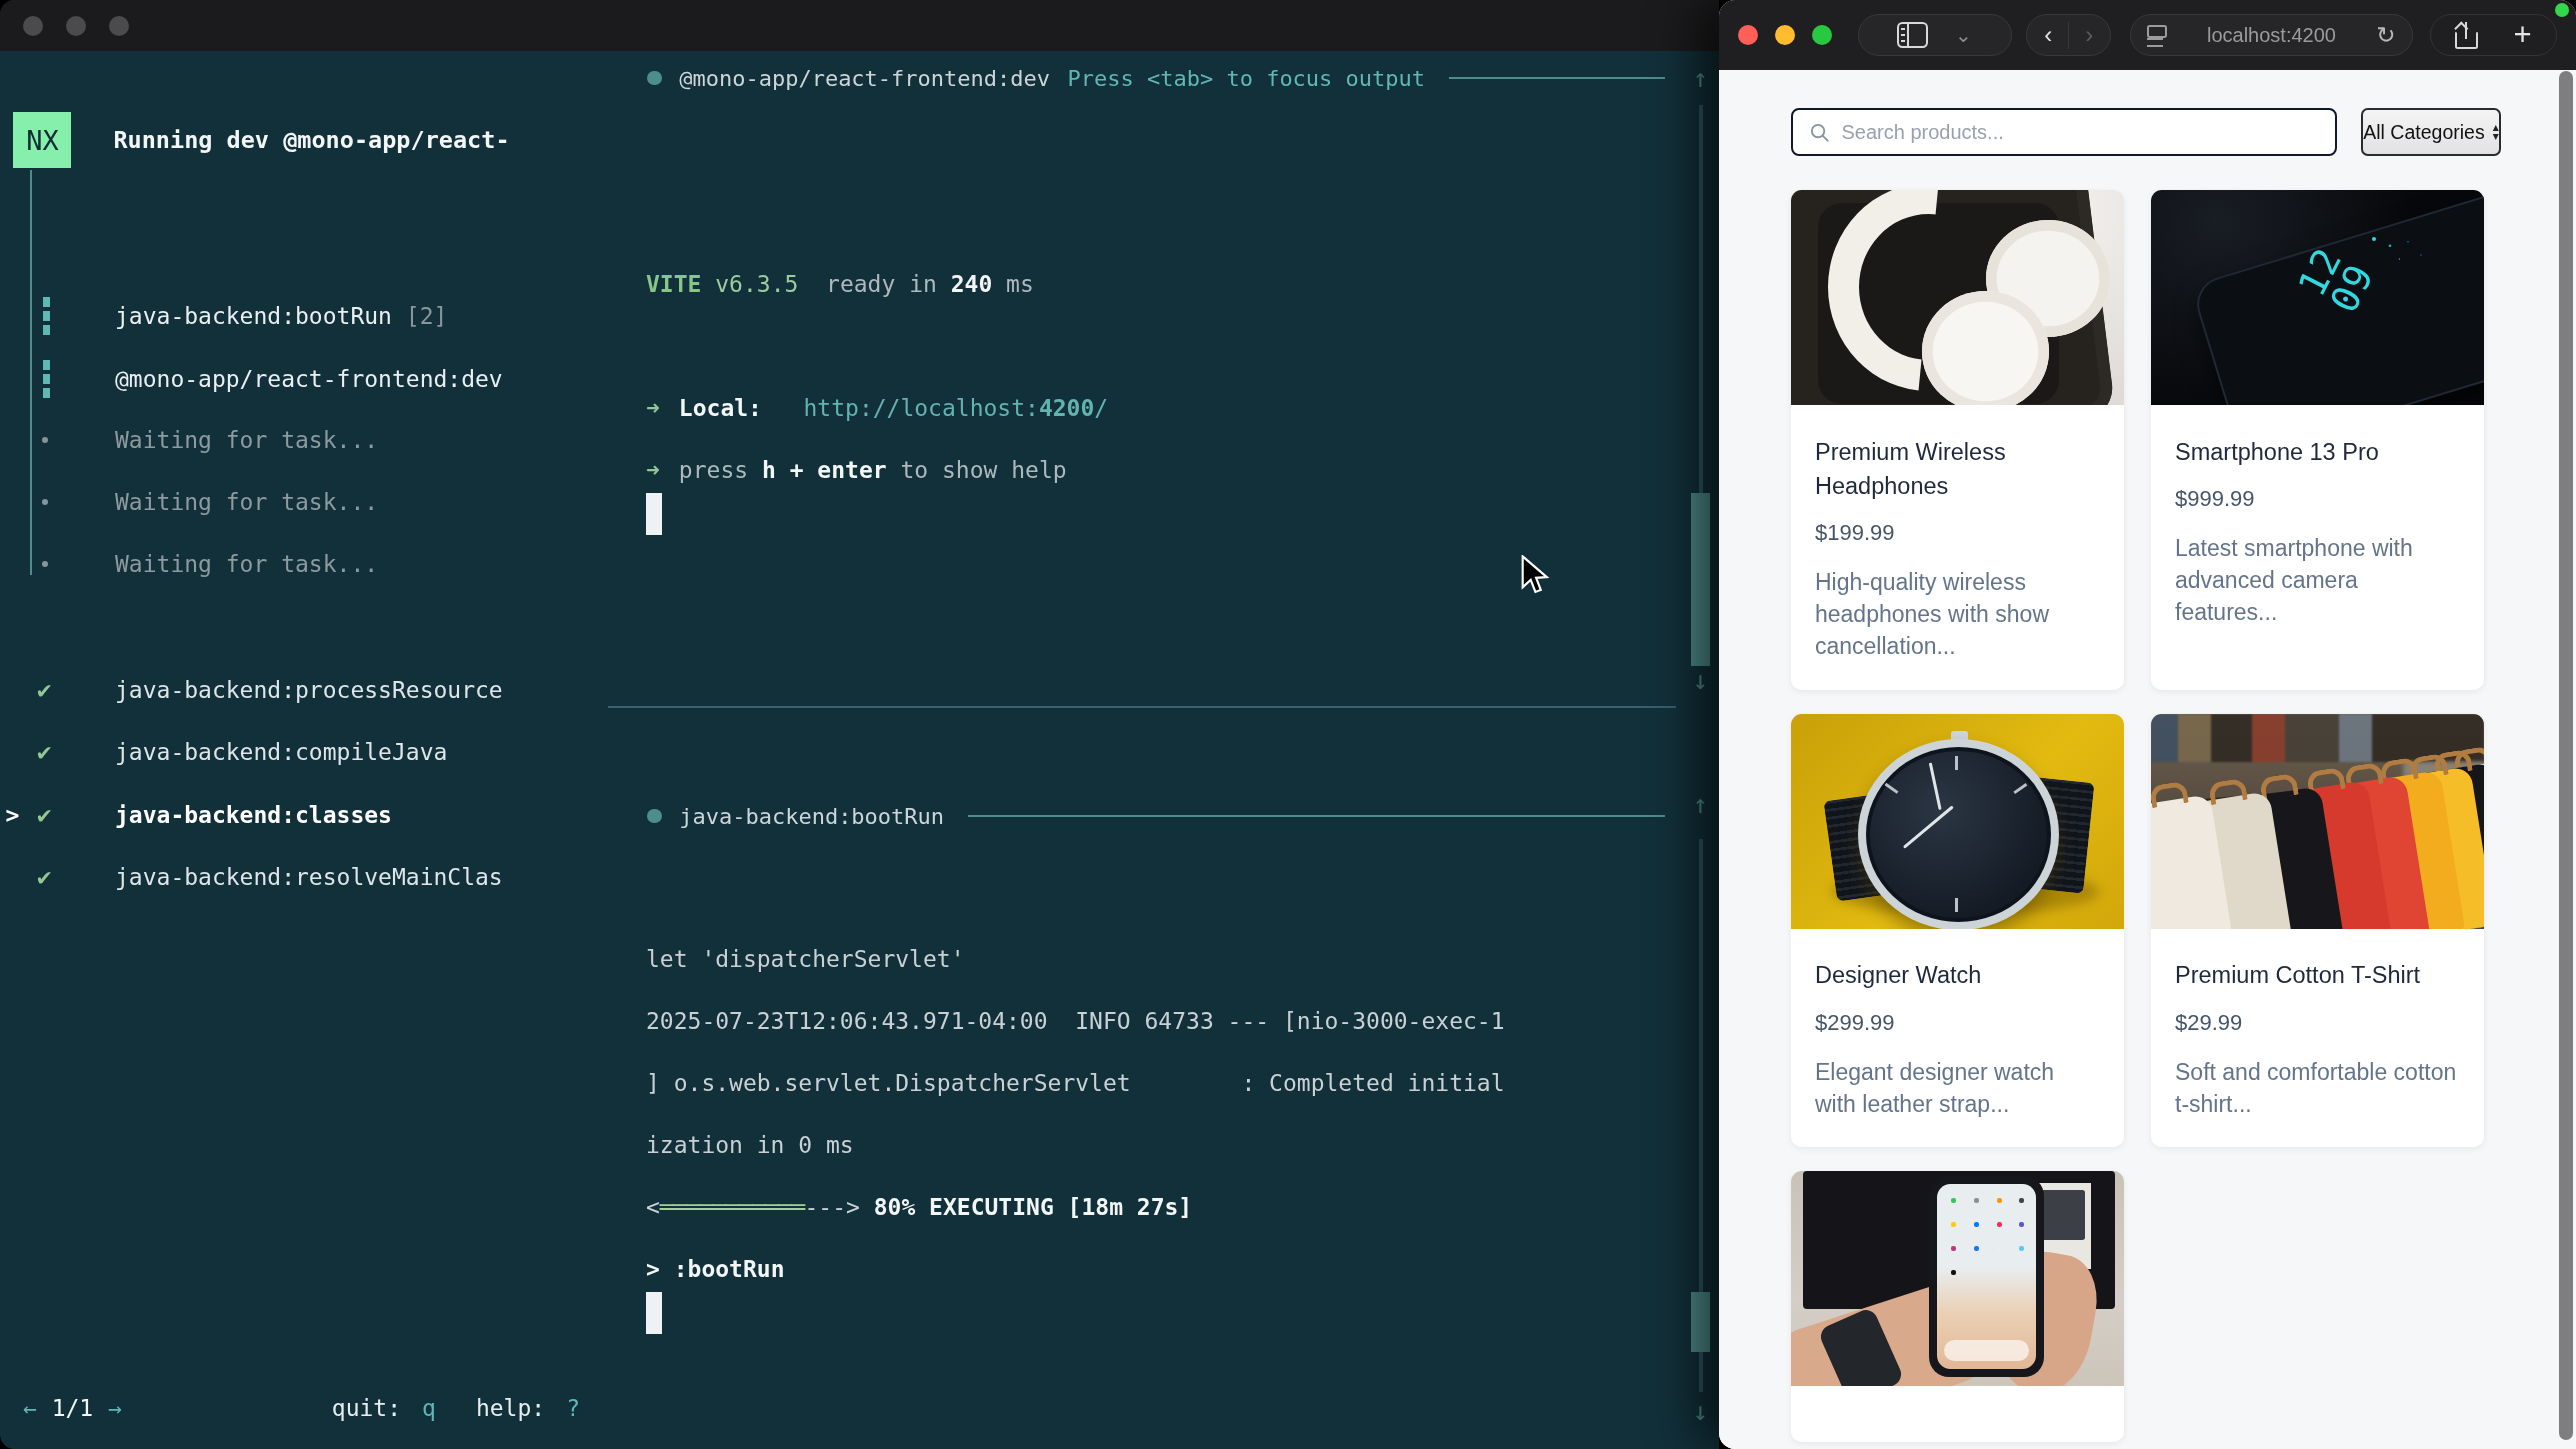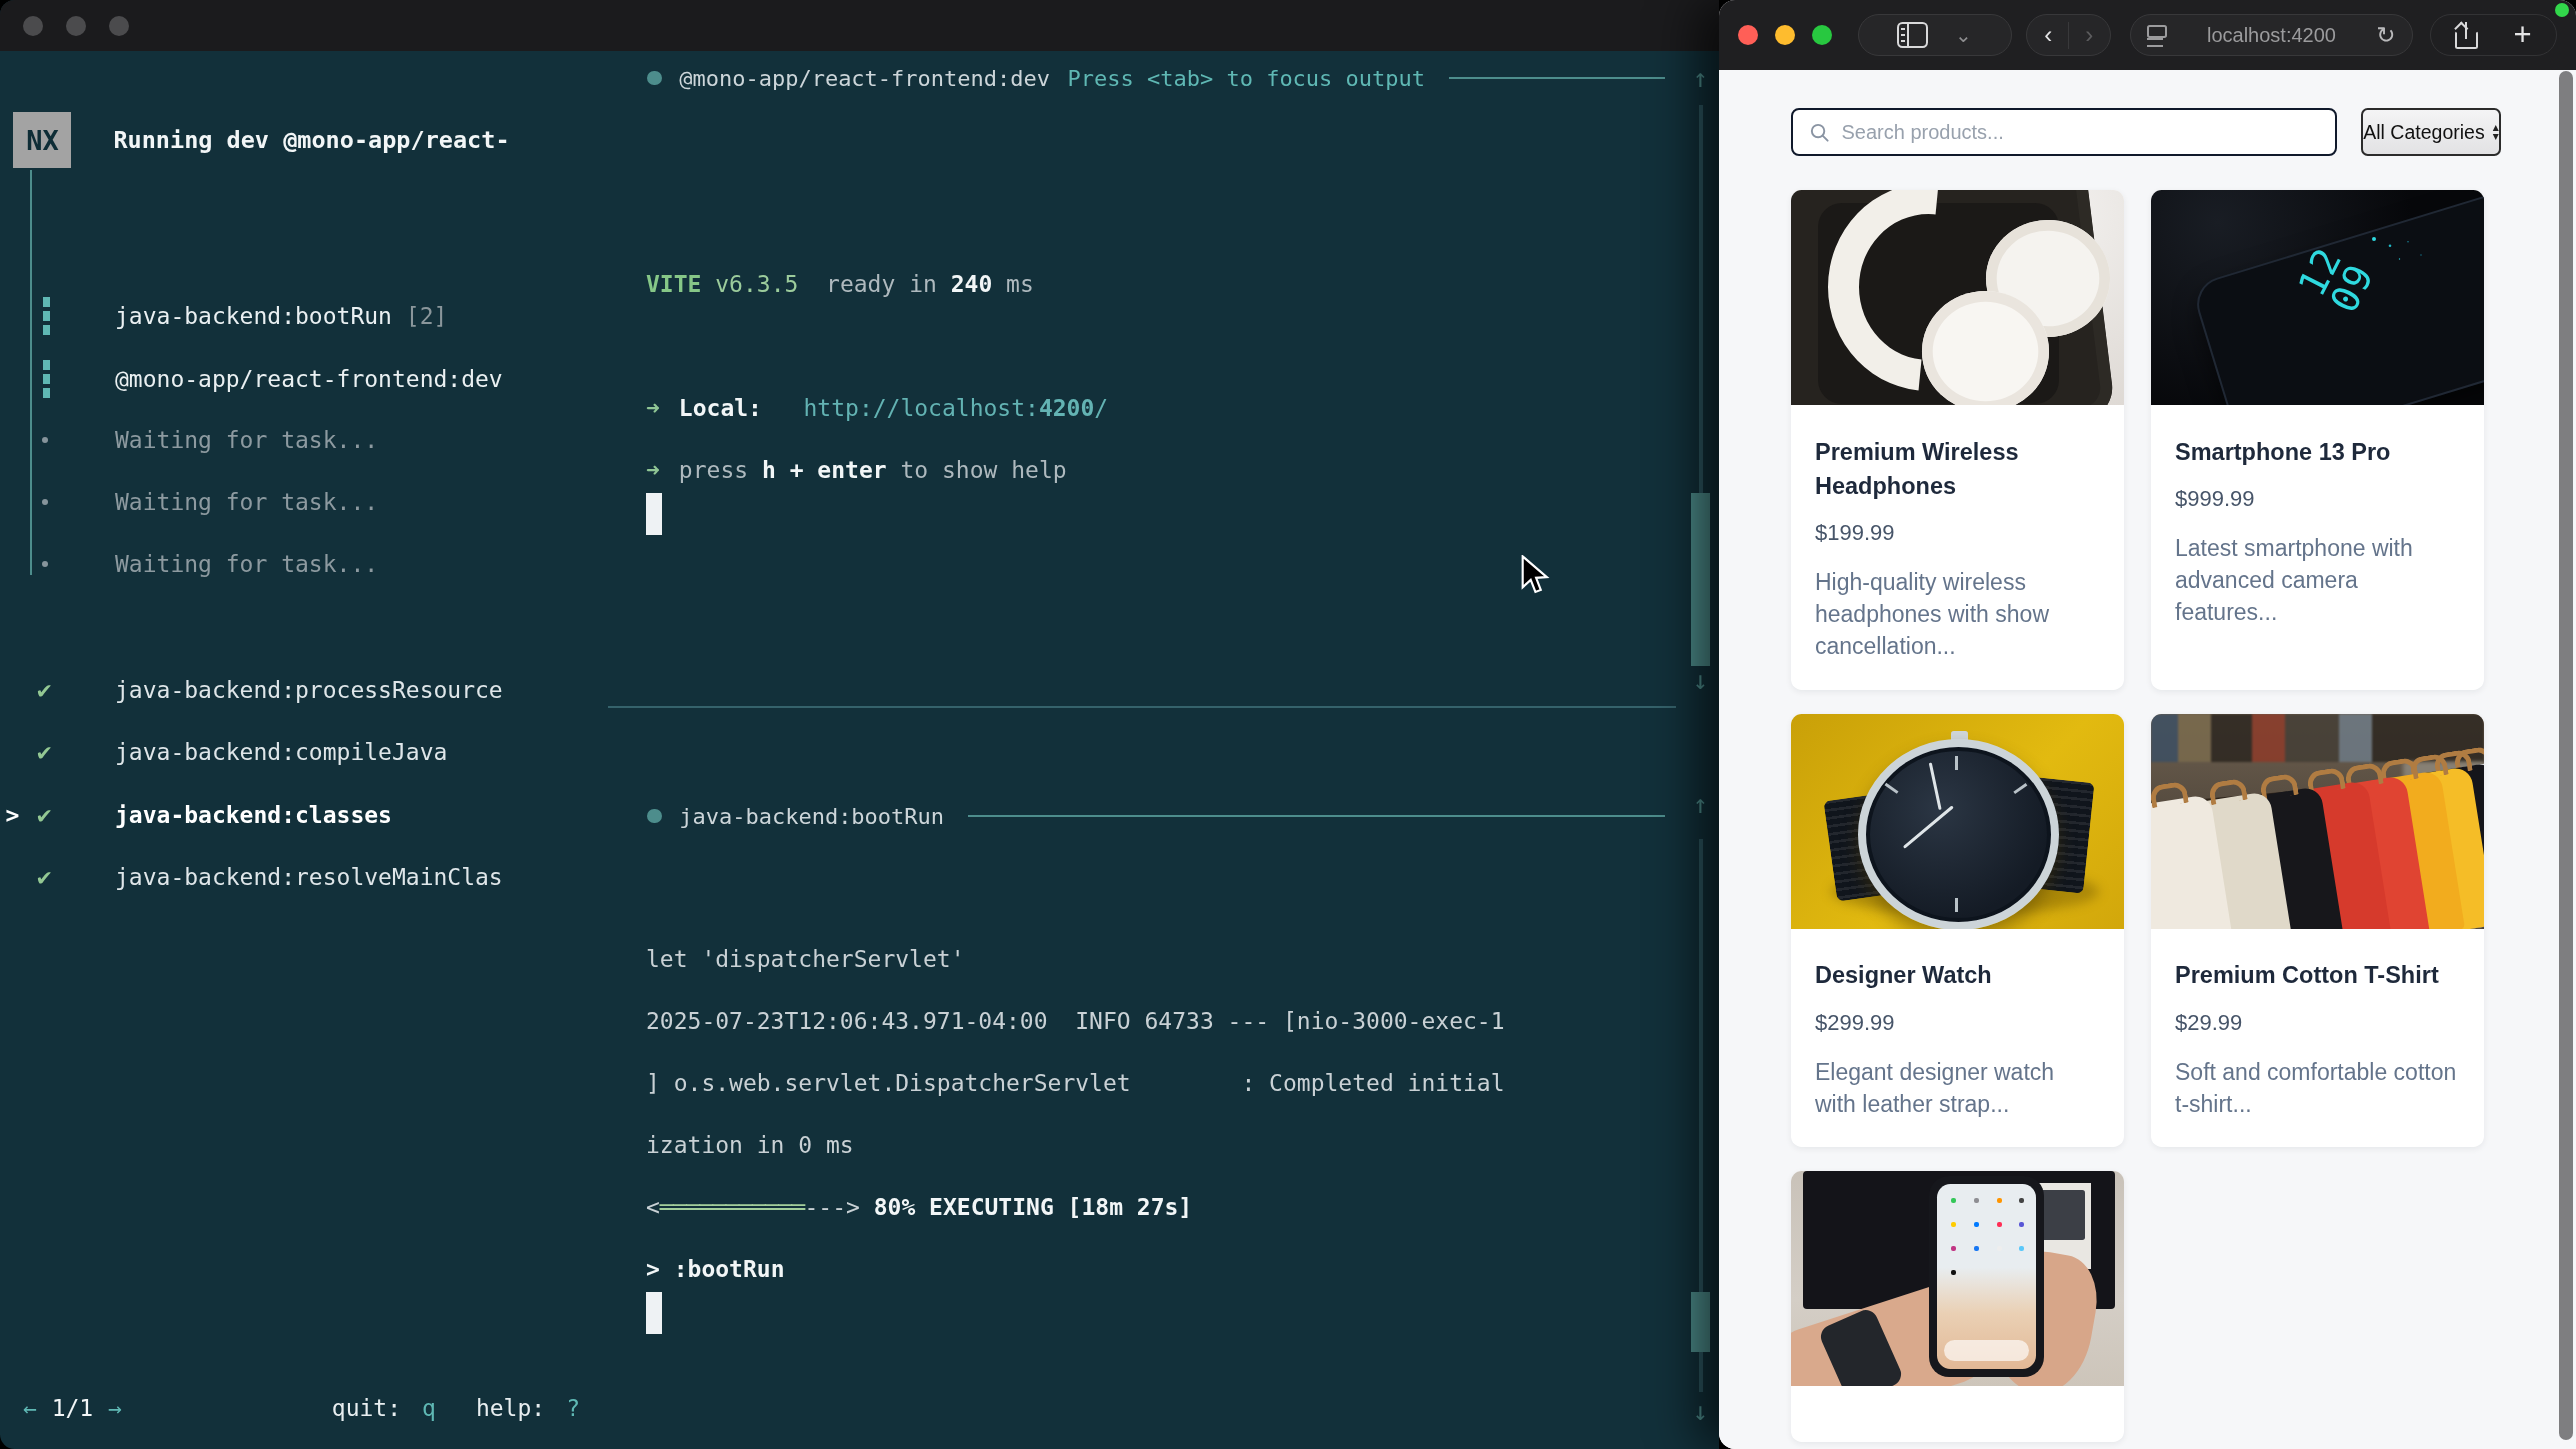--- a/index.html
+++ b/index.html
@@ -10,21 +10,21 @@
   .term-win { position:absolute; left:0; top:0; width:1719px; height:1449px;
     border-radius:14.8px 0 0 14.8px; overflow:hidden; background:#12303a; }
   .term-titlebar { height:51px; background:#1b1b1d; display:flex; align-items:center; padding-left:23px; gap:23px; }
   .tl { width:20px; height:20px; border-radius:50%; background:#4b4b4d; }
   .term-body { position:relative; width:100%; height:1398px;
     font-family:"DejaVu Sans Mono", monospace; font-size:23px; color:#dfe6e9; }
 
   
   .tasks { position:absolute; left:0; top:0; width:608px; height:100%; }
   .nx-row { position:absolute; left:13.4px; top:61px; display:flex; align-items:center; gap:42px; }
-  .nx-badge { width:58px; height:56px; background:#a3a3a3; color:#0e2d36; font-weight:bold;
+  .nx-badge { width:58px; height:56px; background:#86efac; color:#0e2d36; font-weight:normal;
     font-size:27px; display:flex; align-items:center; justify-content:center; }
   .nx-title { font-weight:bold; font-size:23.5px; color:#f2f6f7; }
   .vline { position:absolute; left:29.5px; top:119px; width:2px; height:405px; background:#4d8d8c; }
   .trow { position:absolute; left:0; height:62px; display:flex; align-items:center; }
   .trow .bullet { position:absolute; left:39px; width:14.8px; display:flex; flex-direction:column; gap:4.7px; align-items:center; }
   .spin i { display:block; width:7.4px; height:9.4px; background:#5fb8b4; }
   .waitdot { position:absolute; left:42px; width:6px; height:6px; border-radius:50%; background:#86949b; }
   .tlabel { position:absolute; left:115px; white-space:nowrap; }
   .run-label { color:#eaf0f2; }
   .wait-label { color:#8d9aa0; }
@@ -130,21 +130,21 @@
   .search-box input::placeholder { color:#98a1ad; }
   .cat-select { width:140px; height:48px; border:2px solid #2b2b2b; border-radius:6.7px;
     background:linear-gradient(#f4f4f5,#e2e2e4); display:flex; align-items:center;
     justify-content:center; gap:8px; font-size:19.5px; color:#111; }
   .cat-arrows { display:flex; flex-direction:column; line-height:9.4px; font-size:12px; color:#222; }
 
   .grid { padding:34px 64px 0 72px; display:grid; grid-template-columns:333px 333px; gap:24px 27px; }
   .card { background:#fff; border-radius:10.7px; overflow:hidden; box-shadow:0 2px 6.7px rgba(15,23,42,.07); }
   .cimg { height:215px; position:relative; overflow:hidden; }
   .cbody { padding:29.5px 24px 27px; }
-  .cname { font-size:23.5px; font-weight:bold; color:#1e293b; line-height:1.45; }
+  .cname { font-size:23.5px; font-weight:normal; color:#1e293b; line-height:1.45; }
   .cprice { font-size:22px; color:#475569; margin-top:17.4px; }
   .cdesc { font-size:23px; color:#64748b; line-height:1.4; margin-top:20px; }
 
   
   .img-hp { background:radial-gradient(circle at 75% 10%, #f4f2f0, #ddd8d3 70%); }
   .img-hp .case { position:absolute; left:-40px; top:-34px; width:349px; height:282px; background:#26231f;
     border-radius:32px; transform:rotate(-7deg); box-shadow:inset 0 0 0 12px #2d2a25; }
   .img-hp .foam { position:absolute; left:27px; top:13.4px; width:241px; height:201px; background:#1b1917; border-radius:24px; }
   .img-hp .band { position:absolute; left:37px; top:-6.7px; width:201px; height:208px; border:31px solid #f2efe9;
     border-radius:50%; clip-path:polygon(0 0,55% 0,45% 100%,0 100%); }

